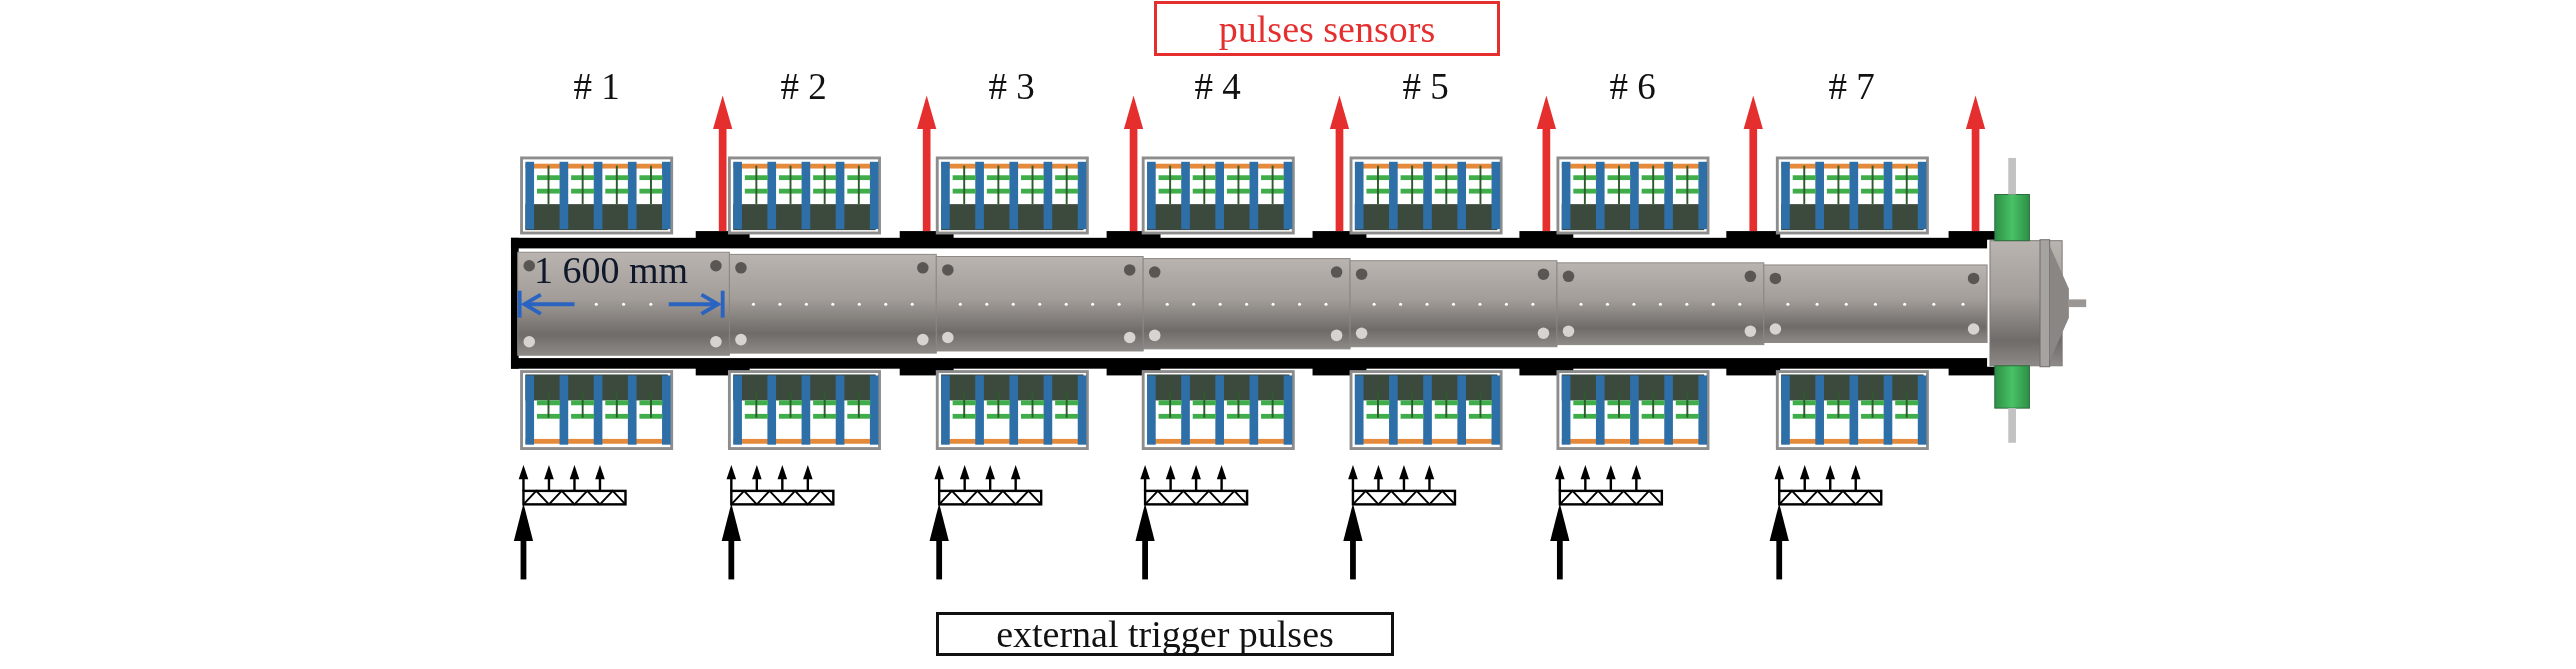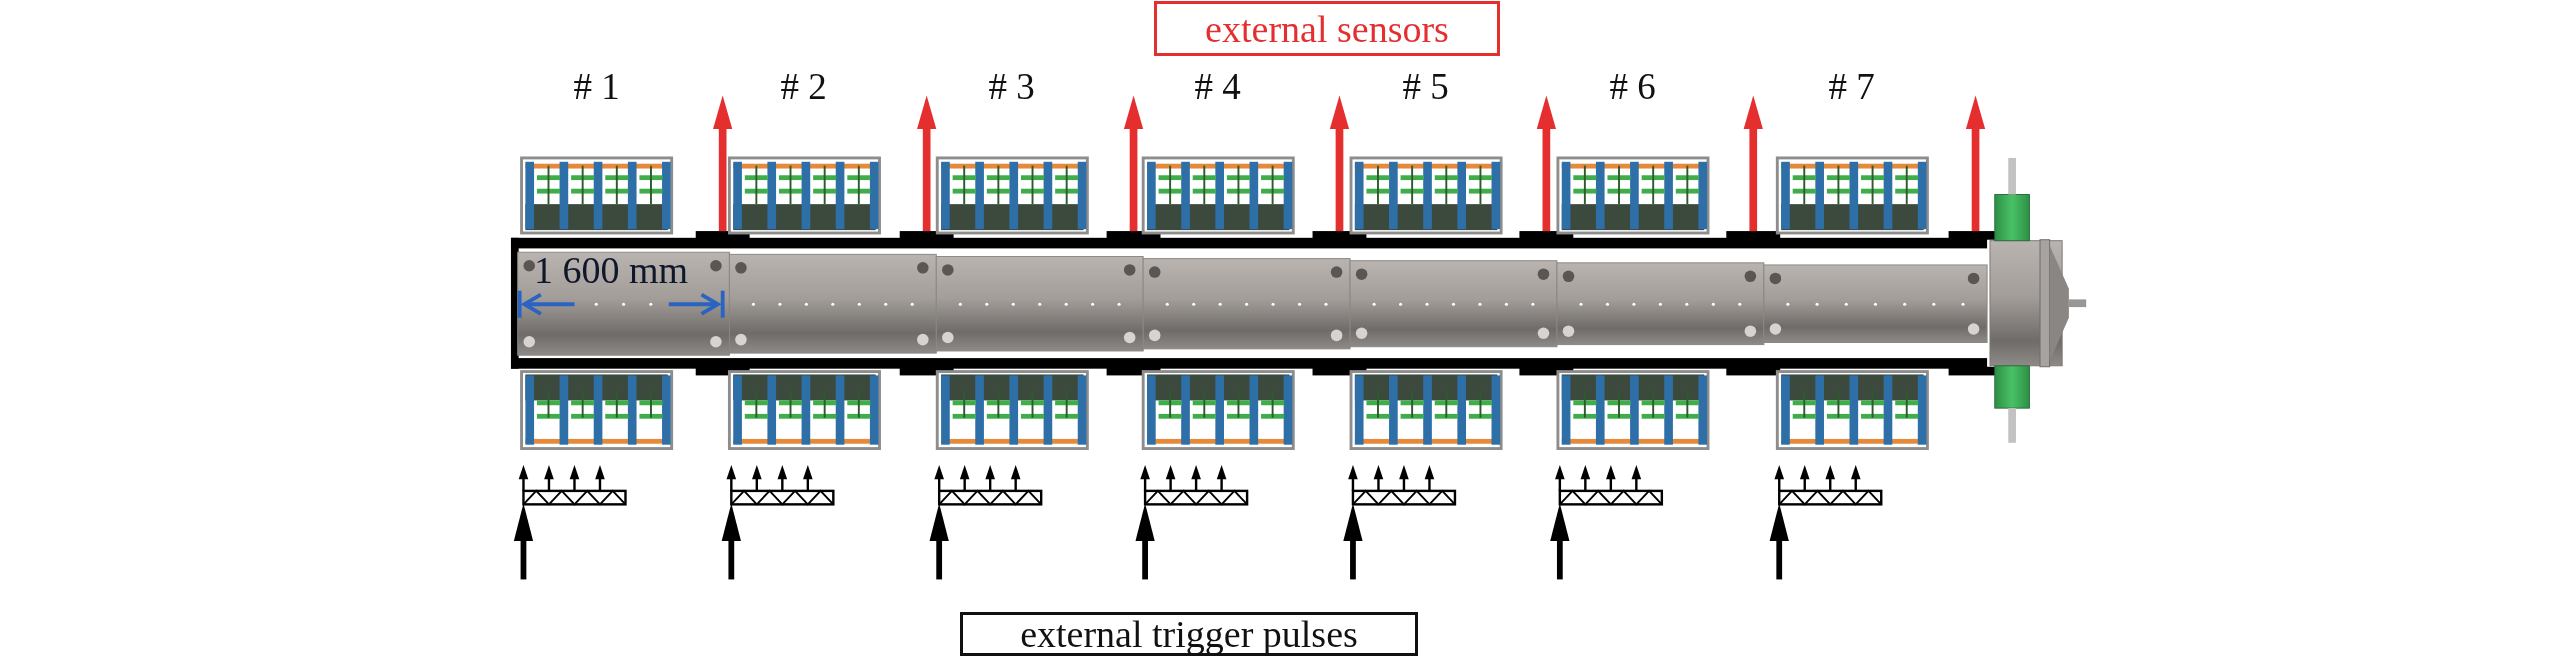--- a/index.html
+++ b/index.html
@@ -3,21 +3,21 @@
 <meta charset="utf-8">
 <style>
   html, body { margin: 0; padding: 0; background: #ffffff; }
   body { width: 2576px; height: 670px; position: relative; overflow: hidden; font-family: "Liberation Serif", "DejaVu Serif", serif; }
   #stage { position: absolute; left: 0; top: 0; width: 2576px; height: 670px; }
   .label-box {
     position: absolute; display: flex; align-items: center; justify-content: center;
     background: #fff; box-sizing: border-box;
   }
   #vs-box { left: 1154px; top: 1px; width: 346px; height: 55px; border: 3.8px solid #e52f2f; color: #e52f2f; font-size: 38px; }
-  #tp-box { left: 960px; top: 612px; width: 458px; height: 44px; border: 3.8px solid #111; color: #111; font-size: 38px; }
+  #tp-box { left: 936px; top: 612px; width: 458px; height: 44px; border: 3.8px solid #111; color: #111; font-size: 38px; }
   .section-label { position: absolute; top: 65px; font-size: 37px; color: #111; width: 115px; text-align: center; margin-left: -58px; }
   .dim-label { position: absolute; left: 534px; top: 248px; font-size: 38px; color: #0f172a; }
 </style>
 </head>
 <body>
 
 <div id="stage">
   <svg id="svg" width="2576" height="670" viewBox="0 0 2677 696" xmlns="http://www.w3.org/2000/svg">
     <defs>
       <linearGradient id="tubeGrad" x1="0" y1="0" x2="0" y2="1">
@@ -575,21 +575,21 @@
         <rect x="538" y="302" width="4" height="28" fill="#2b63c0"></rect>
         <rect x="749" y="302" width="4" height="28" fill="#2b63c0"></rect>
         <line x1="545" y1="316" x2="597" y2="316" stroke="#2b63c0" stroke-width="4"></line>
         <polyline points="562,306 545,316 562,326" fill="none" stroke="#2b63c0" stroke-width="4"></polyline>
         <line x1="695" y1="316" x2="746" y2="316" stroke="#2b63c0" stroke-width="4"></line>
         <polyline points="729,306 746,316 729,326" fill="none" stroke="#2b63c0" stroke-width="4"></polyline>
       </g>
   </svg>
 
   <div id="vs-box" class="label-box">
-    <span>external sensors</span>
+    <span>pulses sensors</span>
   </div>
   <div id="tp-box" class="label-box">
     <span>external trigger pulses</span>
   </div>
 
   <div class="section-label" style="left:597px"># 1</div>
   <div class="section-label" style="left:804px"># 2</div>
   <div class="section-label" style="left:1012px"># 3</div>
   <div class="section-label" style="left:1218px"># 4</div>
   <div class="section-label" style="left:1426px"># 5</div>

